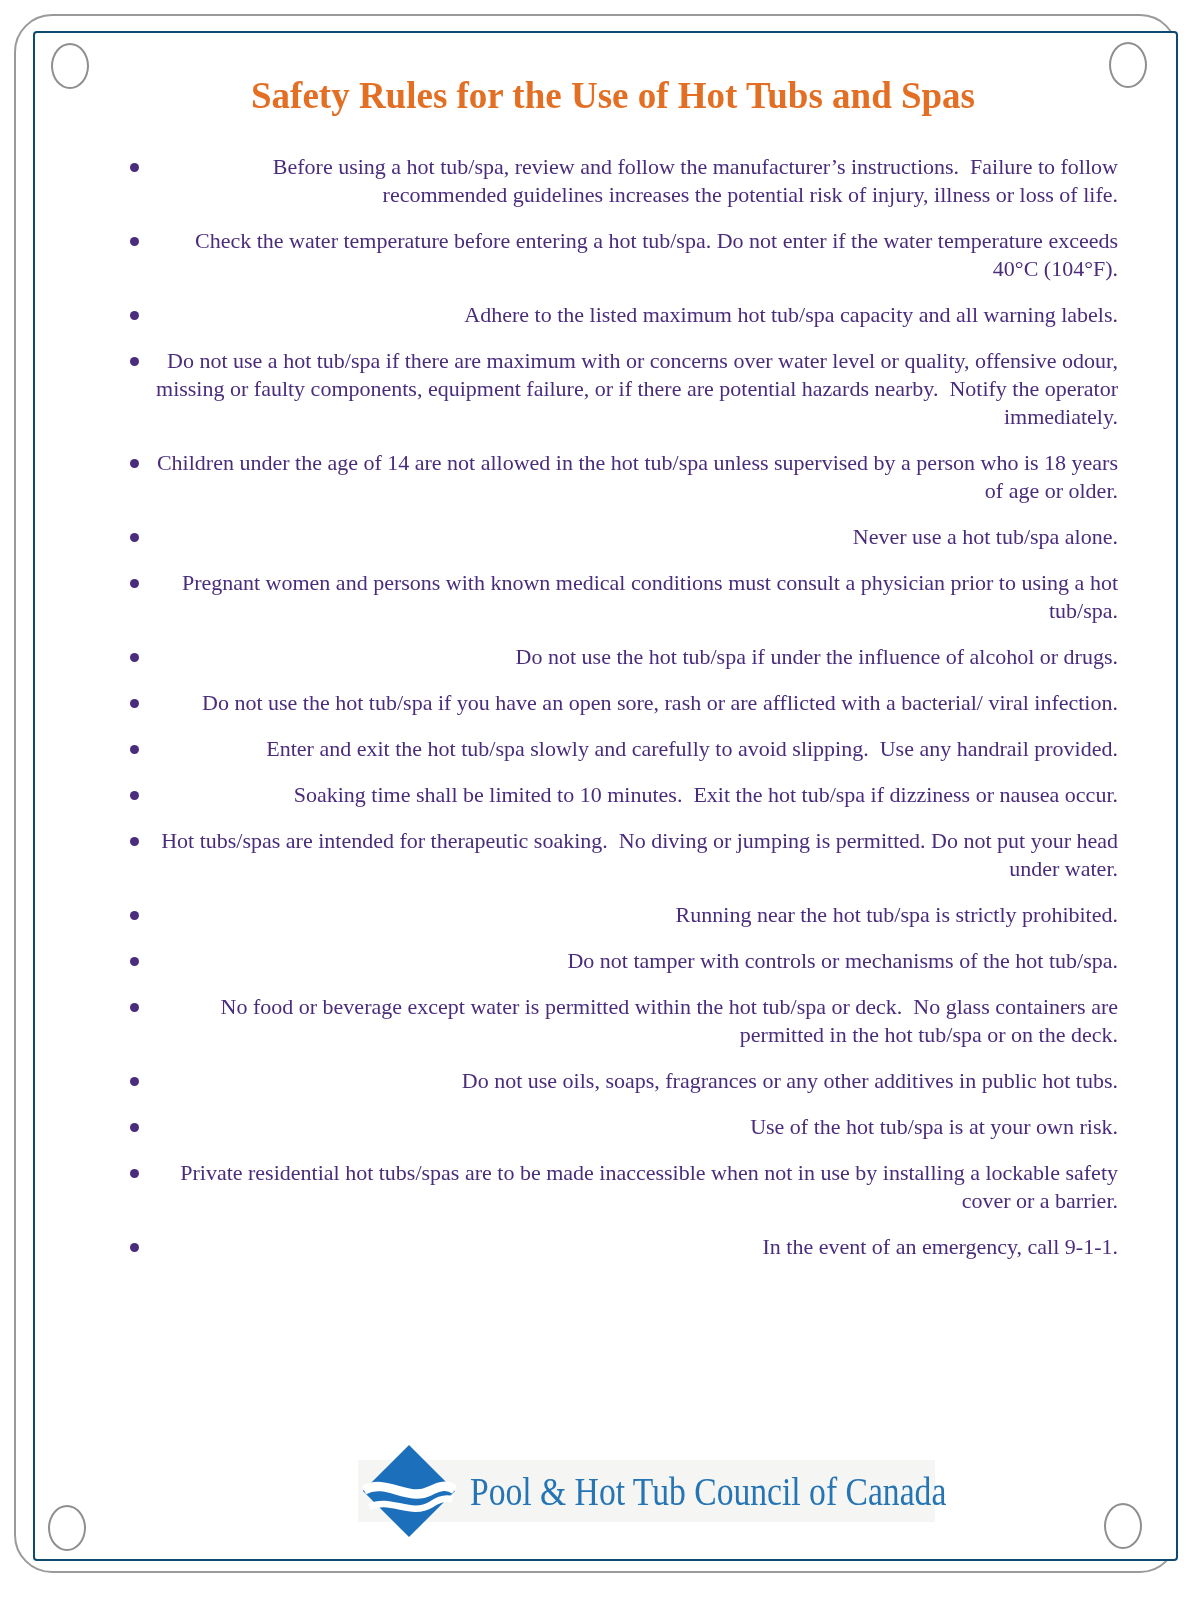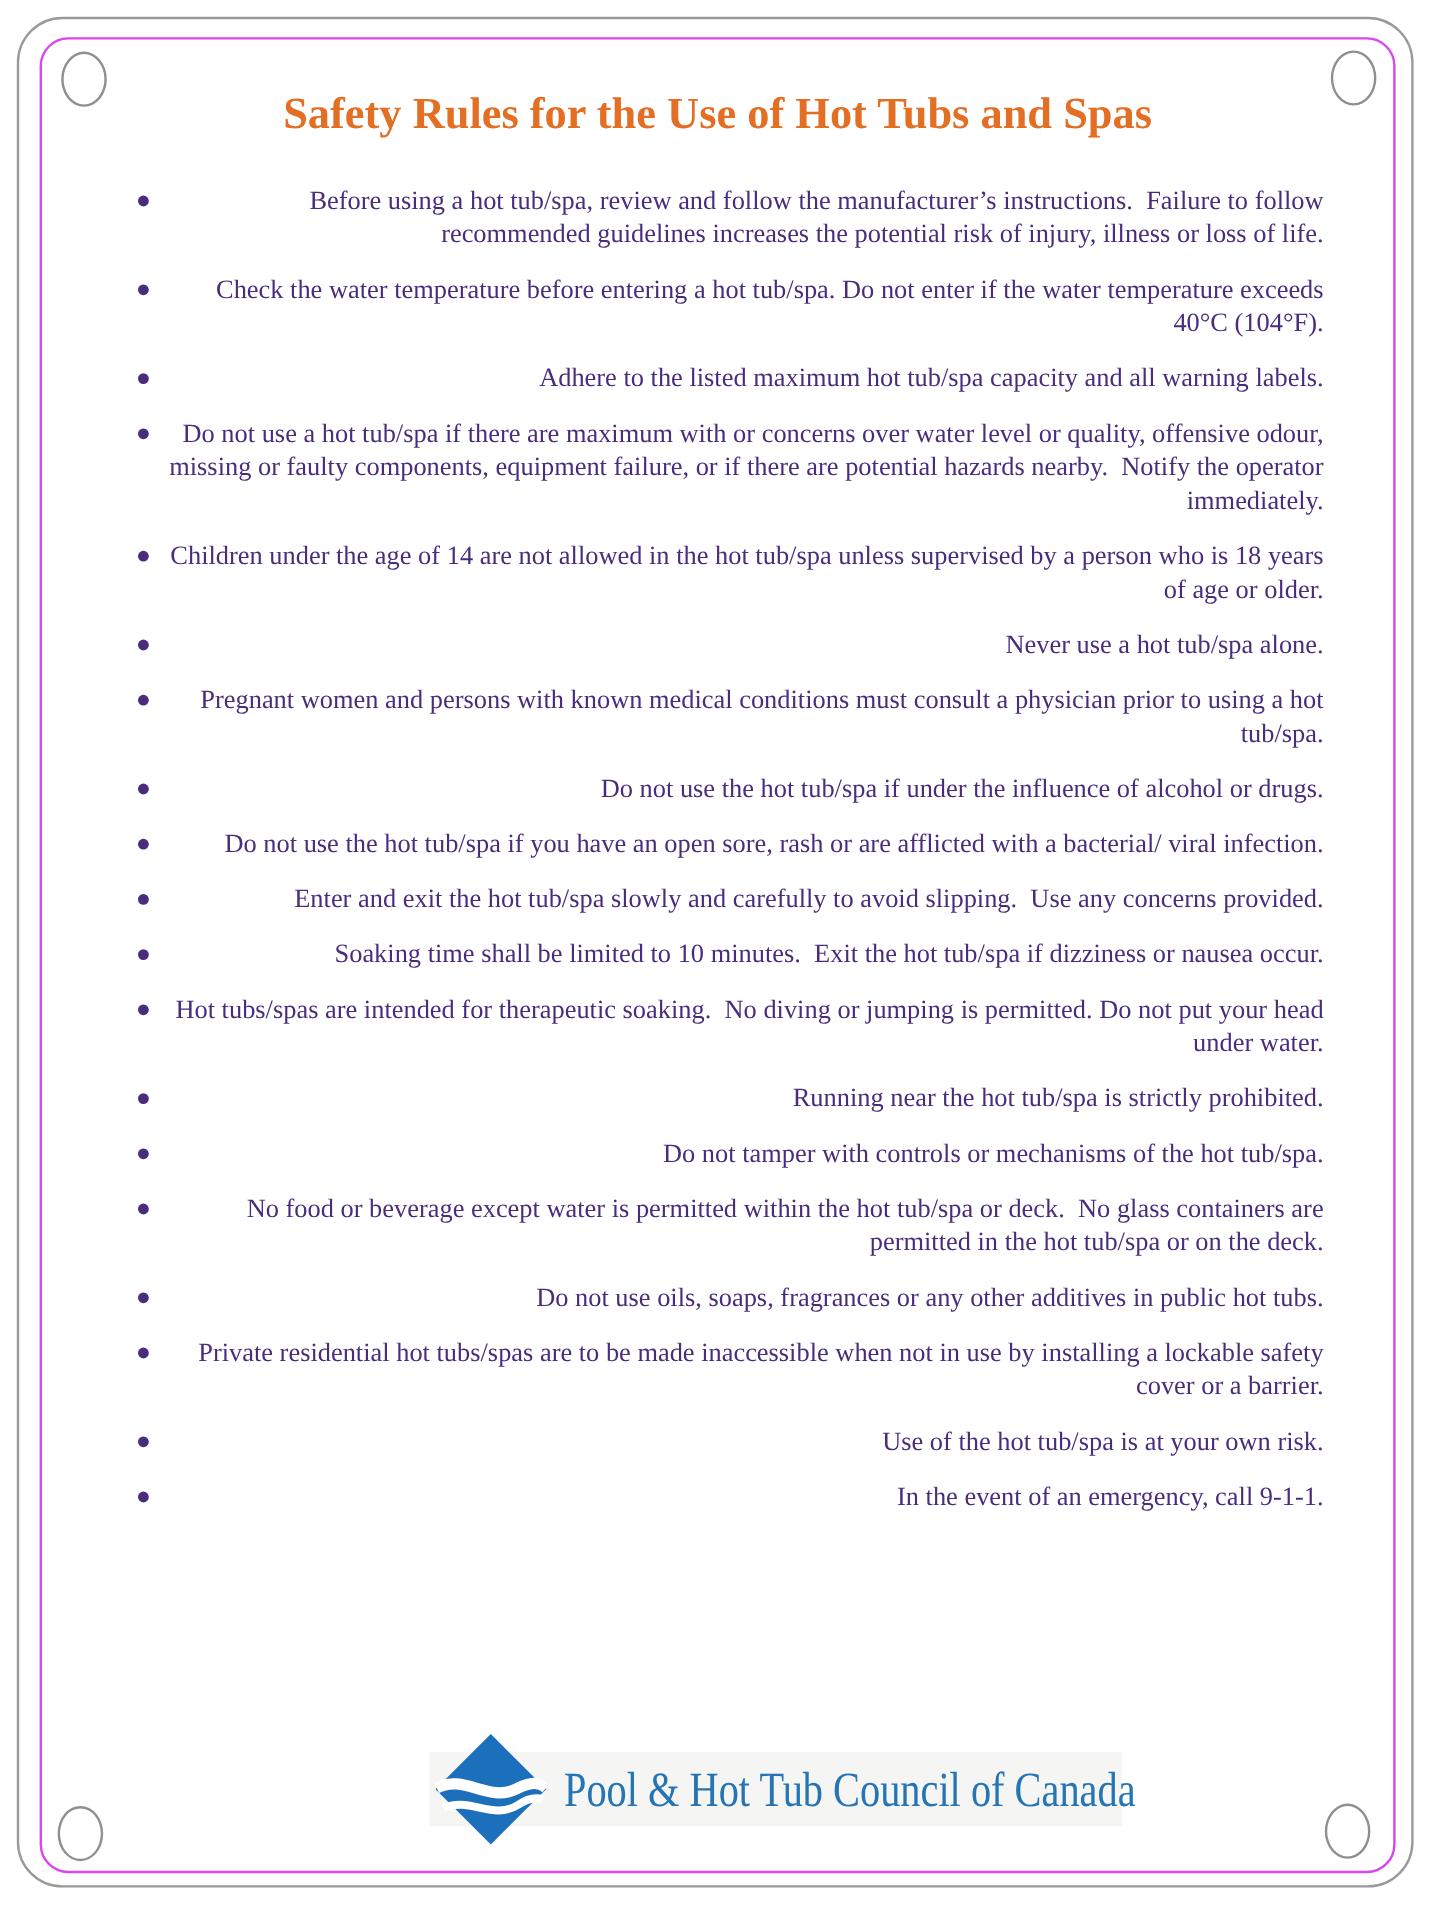--- a/index.html
+++ b/index.html
@@ -24,23 +24,24 @@
     border: 2px solid #9a9a9a;
     border-radius: 38px;
     background: #ffffff;
   }
   .inner-plate {
     position: absolute;
     left: 17px;
     top: 15px;
     width: 1126px;
     height: 1526px;
-    border: 2px solid #d946ef;
-    border-radius: 24px;
+    border: 2px solid #0c4a6e;
+    border-radius: 4px;
     background: #ffffff;
+    padding-left: 15px;
   }
   .hole {
     position: absolute;
     width: 34px;
     height: 42px;
     border: 2px solid #8f8f8f;
     border-radius: 50%;
     background: #ffffff;
     z-index: 5;
   }
@@ -126,29 +127,29 @@
       <ul class="rules">
           <li><span class="dot"></span><span class="rule-text">Before using a hot tub/spa, review and follow the manufacturer’s instructions.  Failure to follow recommended guidelines increases the potential risk of injury, illness or loss of life.</span></li>
           <li><span class="dot"></span><span class="rule-text">Check the water temperature before entering a hot tub/spa. Do not enter if the water temperature exceeds 40°C (104°F).</span></li>
           <li><span class="dot"></span><span class="rule-text">Adhere to the listed maximum hot tub/spa capacity and all warning labels.</span></li>
           <li><span class="dot"></span><span class="rule-text">Do not use a hot tub/spa if there are maximum with or concerns over water level or quality, offensive odour, missing or faulty components, equipment failure, or if there are potential hazards nearby.  Notify the operator immediately.</span></li>
           <li><span class="dot"></span><span class="rule-text">Children under the age of 14 are not allowed in the hot tub/spa unless supervised by a person who is 18 years of age or older.</span></li>
           <li><span class="dot"></span><span class="rule-text">Never use a hot tub/spa alone.</span></li>
           <li><span class="dot"></span><span class="rule-text">Pregnant women and persons with known medical conditions must consult a physician prior to using a hot tub/spa.</span></li>
           <li><span class="dot"></span><span class="rule-text">Do not use the hot tub/spa if under the influence of alcohol or drugs.</span></li>
           <li><span class="dot"></span><span class="rule-text">Do not use the hot tub/spa if you have an open sore, rash or are afflicted with a bacterial/ viral infection.</span></li>
-          <li><span class="dot"></span><span class="rule-text">Enter and exit the hot tub/spa slowly and carefully to avoid slipping.  Use any concerns provided.</span></li>
+          <li><span class="dot"></span><span class="rule-text">Enter and exit the hot tub/spa slowly and carefully to avoid slipping.  Use any handrail provided.</span></li>
           <li><span class="dot"></span><span class="rule-text">Soaking time shall be limited to 10 minutes.  Exit the hot tub/spa if dizziness or nausea occur.</span></li>
           <li><span class="dot"></span><span class="rule-text">Hot tubs/spas are intended for therapeutic soaking.  No diving or jumping is permitted. Do not put your head under water.</span></li>
           <li><span class="dot"></span><span class="rule-text">Running near the hot tub/spa is strictly prohibited.</span></li>
           <li><span class="dot"></span><span class="rule-text">Do not tamper with controls or mechanisms of the hot tub/spa.</span></li>
           <li><span class="dot"></span><span class="rule-text">No food or beverage except water is permitted within the hot tub/spa or deck.  No glass containers are permitted in the hot tub/spa or on the deck.</span></li>
           <li><span class="dot"></span><span class="rule-text">Do not use oils, soaps, fragrances or any other additives in public hot tubs.</span></li>
+          <li><span class="dot"></span><span class="rule-text">Use of the hot tub/spa is at your own risk.</span></li>
           <li><span class="dot"></span><span class="rule-text">Private residential hot tubs/spas are to be made inaccessible when not in use by installing a lockable safety cover or a barrier.</span></li>
-          <li><span class="dot"></span><span class="rule-text">Use of the hot tub/spa is at your own risk.</span></li>
           <li><span class="dot"></span><span class="rule-text">In the event of an emergency, call 9-1-1.</span></li>
         </ul>
 
       <div class="logo-strip">
         <svg class="logo-icon" viewBox="0 0 100 100" xmlns="http://www.w3.org/2000/svg">
           <polygon points="50,1 99,50 50,99 1,50" fill="#1b6fbb"></polygon>
           <path d="M2,49 C26,36 48,62 72,50 C82,45 91,42 99,49" fill="none" stroke="#ffffff" stroke-width="10"></path>
           <path d="M8,67 C30,56 52,78 74,64 C83,58 90,57 96,59" fill="none" stroke="#ffffff" stroke-width="7"></path>
         </svg>
         <span class="logo-text">Pool &amp; Hot Tub Council of Canada</span>

